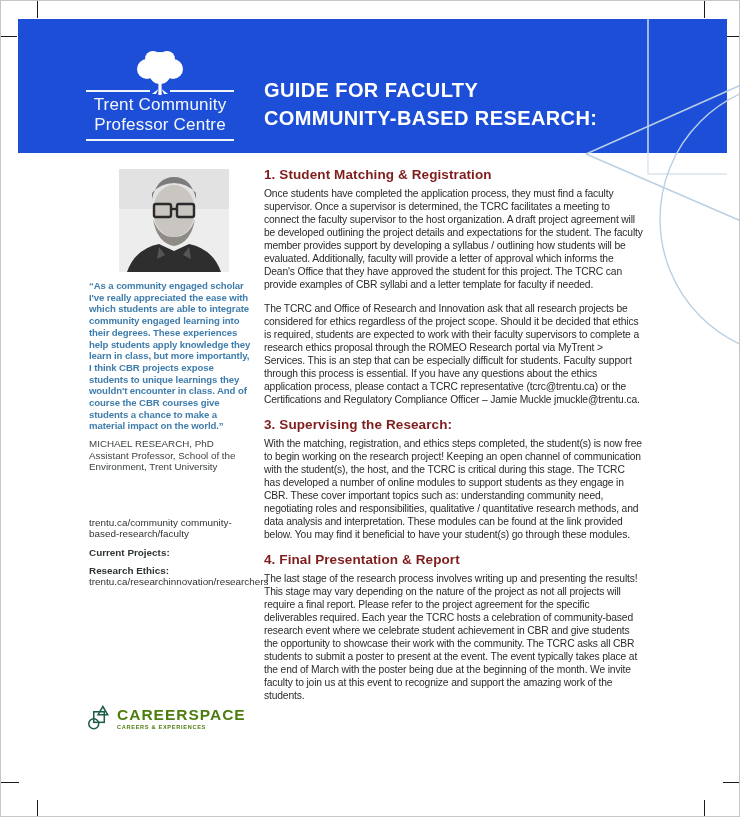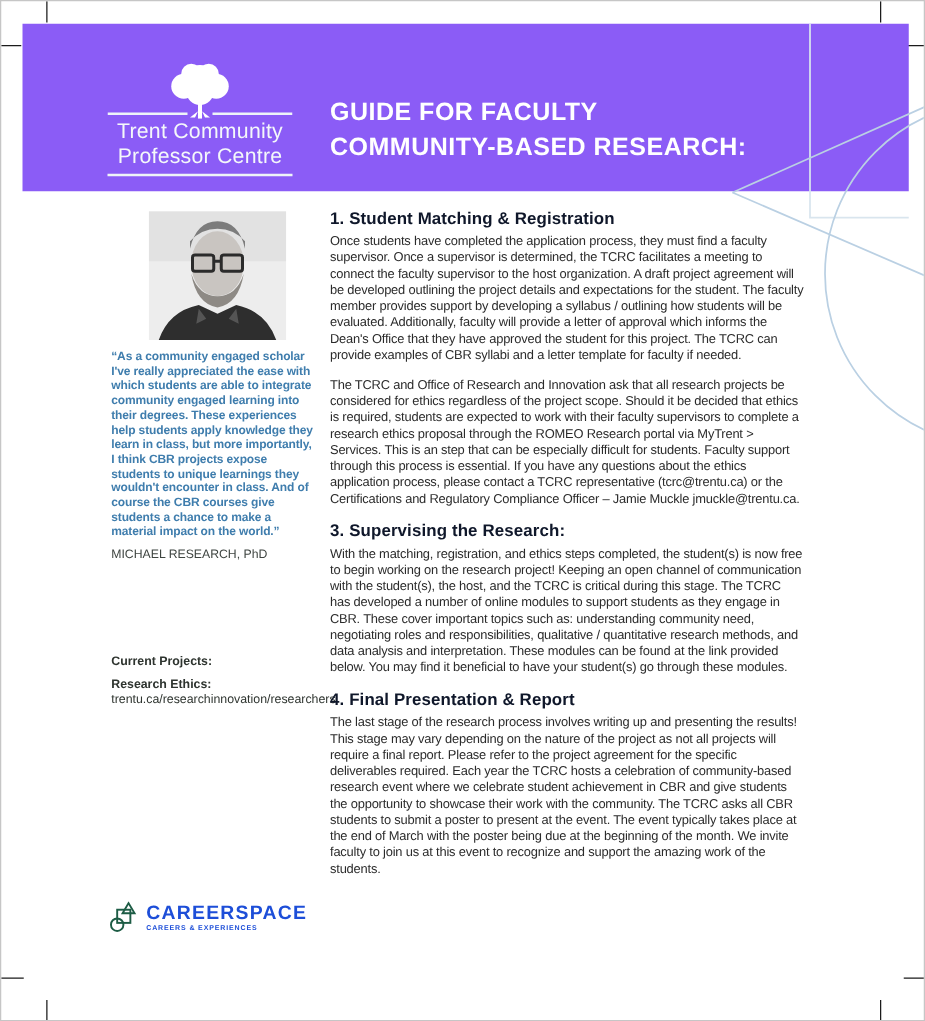--- a/index.html
+++ b/index.html
@@ -22,21 +22,21 @@
   .cm-bl-h { left: 0; top: 781px; width: 18px; height: 1px; }
   .cm-bl-v { left: 36px; top: 799px; width: 1px; height: 18px; }
   .cm-br-h { left: 722px; top: 781px; width: 18px; height: 1px; }
   .cm-br-v { left: 703px; top: 799px; width: 1px; height: 18px; }
 
   
   .banner {
     position: absolute;
     left: 17px; top: 18px;
     width: 709px; height: 134px;
-    background: #8b5cf6;
+    background: #1d4ed8;
   }
   .logo {
     position: absolute;
     left: 68px; top: 30px;
     width: 148px;
     text-align: center;
     color: #ffffff;
   }
   .logo-tree-wrap { height: 46px; position: relative; }
   .logo-text {
@@ -93,24 +93,24 @@
     font-size: 9.9px;
     line-height: 11.3px;
   }
   .info-item { margin-bottom: 7px; }
   .info-label { font-weight: 700; display: block; }
   .info-url { font-weight: 400; display: block; }
 
   
   .careerspace {
     position: absolute;
-    left: 87px; top: 720px;
+    left: 87px; top: 704px;
     display: flex;
     align-items: center;
-    color: #1d4ed8;
+    color: #4d7c0f;
     justify-content: center;
   }
   .cs-icon { margin-right: 6px; }
   .cs-name {
     font-size: 15.5px;
     font-weight: 700;
     letter-spacing: 1px;
     line-height: 15px;
   }
   .cs-tagline {
@@ -124,21 +124,21 @@
   .main {
     position: absolute;
     left: 263px; top: 160px;
     width: 379px;
     padding-top: 6px;
   }
   .section-heading {
     margin: 0 0 5px 0;
     font-size: 13.5px;
     font-weight: 700;
-    color: #0f172a;
+    color: #7f1d1d;
     letter-spacing: 0.1px;
   }
   .section-body {
     margin: 0 0 11px 0;
     font-size: 10.3px;
     line-height: 13px;
     letter-spacing: -0.15px;
     color: #2b2b2b;
   }
 </style>
@@ -205,24 +205,26 @@
     <g fill="none" stroke="#2b2b2b" stroke-width="2.4">
       <rect x="35" y="35" width="17" height="13" rx="2"></rect>
       <rect x="58" y="35" width="17" height="13" rx="2"></rect>
       <path d="M52 40 L58 40"></path>
     </g>
   </svg>
 
   <div class="quote">“As a community engaged scholar I've really appreciated the ease with which students are able to integrate community engaged learning into their degrees. These experiences help students apply knowledge they learn in class, but more importantly, I think CBR projects expose students to unique learnings they wouldn't encounter in class. And of course the CBR courses give students a chance to make a material impact on the world.”</div>
   <div class="attribution">
     <div>MICHAEL RESEARCH, PhD</div>
+    <div>Assistant Professor, School of the Environment, Trent University</div>
   </div>
 
   <div class="info">
     <div class="info-item">
+      <span class="info-url">trentu.ca/community community-based-research/faculty</span>
     </div>
     <div class="info-item">
       <span class="info-label">Current Projects:</span>
     </div>
     <div class="info-item">
       <span class="info-label">Research Ethics:</span>
       <span class="info-url">trentu.ca/researchinnovation/researchers</span>
     </div>
   </div>
 

